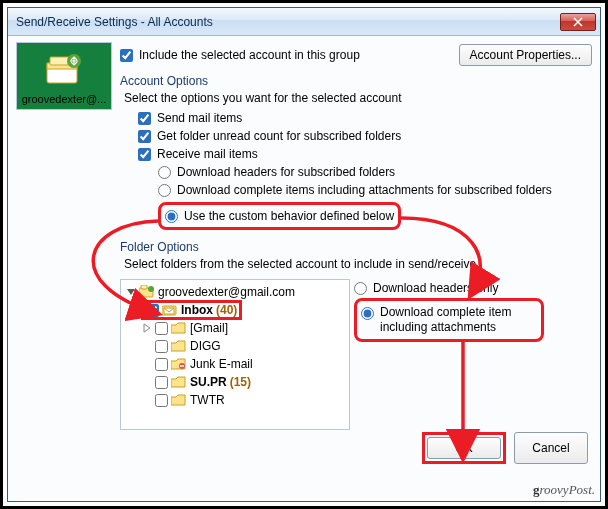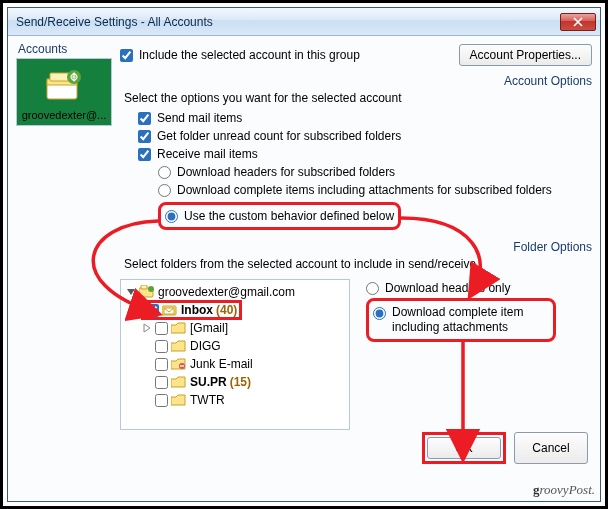--- a/index.html
+++ b/index.html
@@ -118,21 +118,20 @@
     font-size: 12px;
     min-width: 74px;
     text-align: center;
   }
   .btn-right {
     margin-left: auto;
   }
   .group-label {
     color: #1a3c6e;
     margin: 2px 0 3px 0;
-    text-align: right;
   }
   .desc {
     margin: 0 0 4px 4px;
   }
   .chk-row, .rad-row {
     display: flex;
     align-items: center;
     gap: 6px;
     margin: 2px 0;
   }
@@ -149,21 +148,21 @@
     margin: 0;
   }
   .red-box {
     border: 3px solid #ec1c24;
     border-radius: 8px;
     display: inline-flex;
     padding: 2px 4px;
   }
   .folder-section {
     display: flex;
-    gap: 16px;
+    gap: 4px;
     margin-top: 4px;
     flex: 1;
   }
   .tree-box {
     width: 230px;
     border: 1px solid #b7c8dc;
     background: #fff;
     height: 151px;
     overflow: hidden;
     padding: 3px 0 0 0;
@@ -230,21 +229,20 @@
             <path d="M1 1 L9 9 M9 1 L1 9" stroke="#fff" stroke-width="1.6"></path>
           </svg>
     </div>
   </div>
 
   <div class="client">
 
     <div class="top-row">
 
       <div class="left-col">
-        <div class="accounts-label">Accounts</div>
         <div class="accounts-box">
           <div class="account-item">
             <div class="account-icon-wrap">
               <svg width="40" height="36" viewBox="0 0 40 36">
                 <rect x="3" y="10" width="30" height="20" rx="2" fill="#fff" stroke="#c9a227" stroke-width="1"></rect>
                 <rect x="3" y="10" width="30" height="6" fill="#fde38a" stroke="#c9a227"></rect>
                 <rect x="6" y="4" width="26" height="8" rx="1" fill="#fdf1b8" stroke="#c9a227"></rect>
                 <circle cx="30" cy="8" r="7" fill="#5aa438"></circle>
                 <path d="M30 4 v8 M26 8 h8 M30 4 l3 3 l-3 -3 l-3 3" stroke="#fff" stroke-width="1.2" fill="none"></path>
                 <path d="M30 12 l3 -3 l-3 3 l-3 -3" stroke="#fff" stroke-width="1.2" fill="none"></path>

